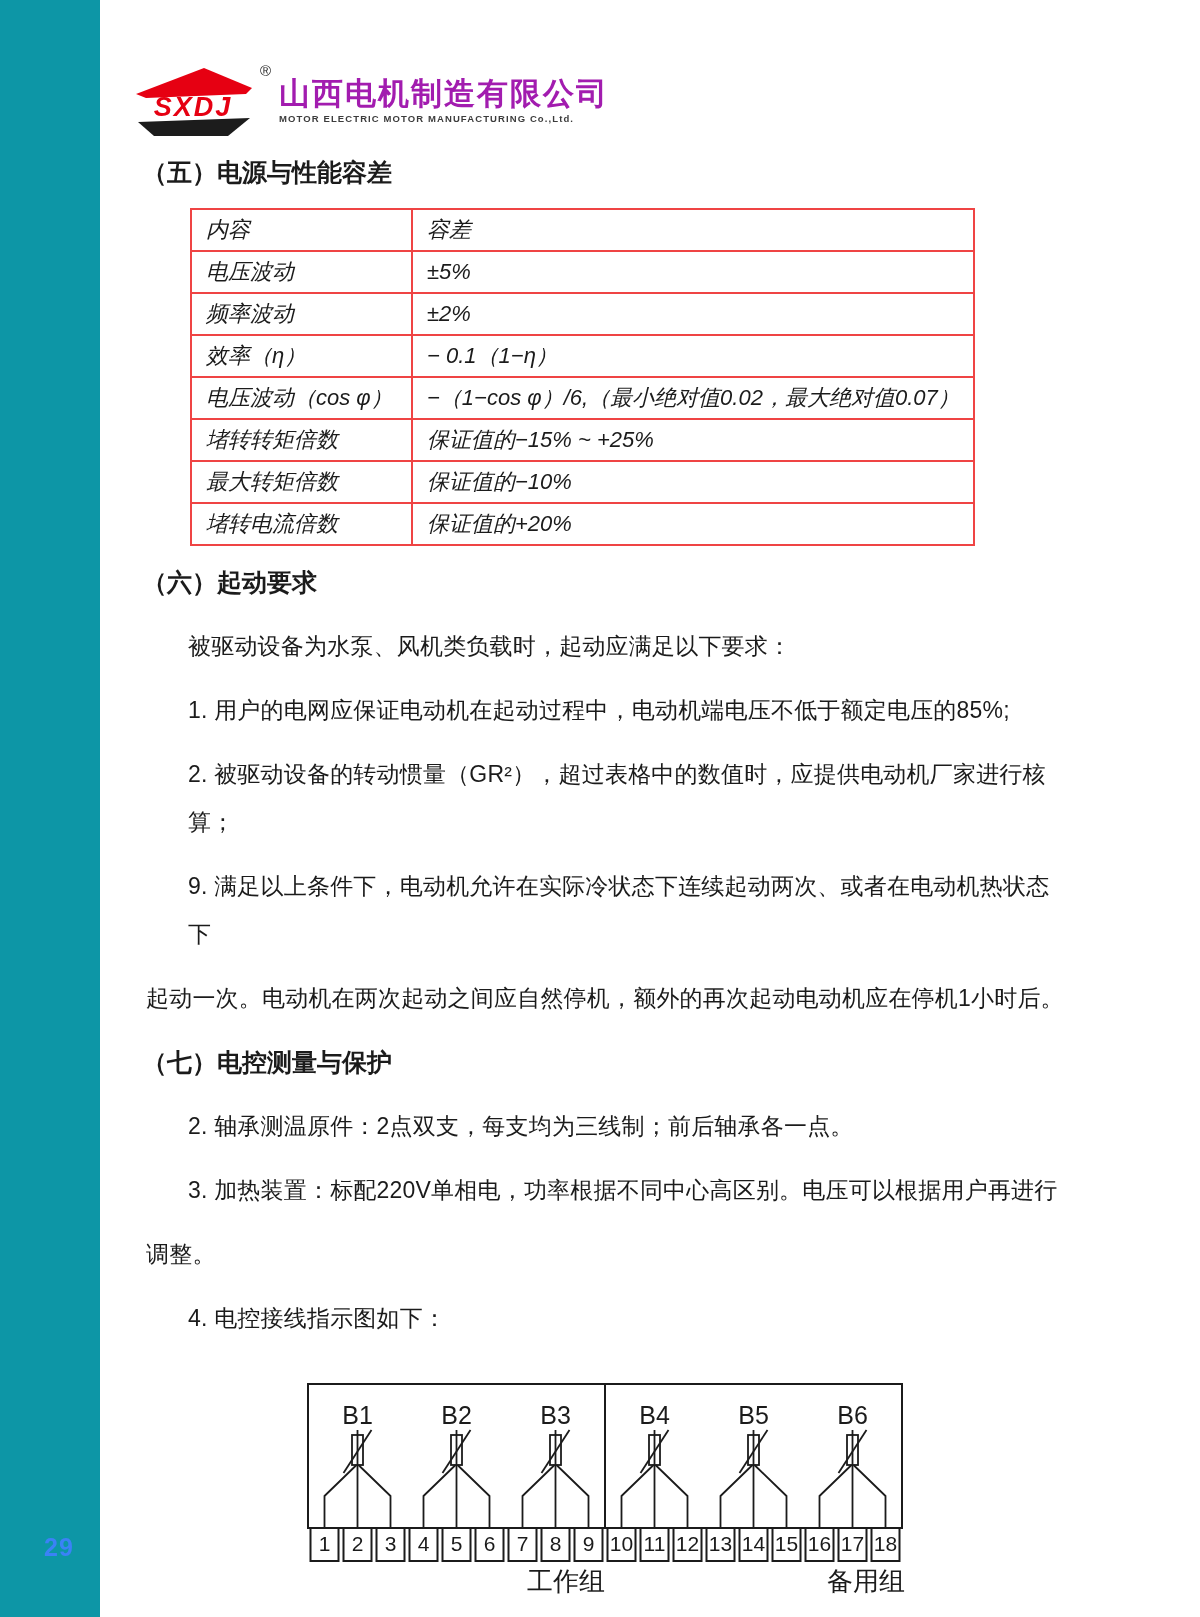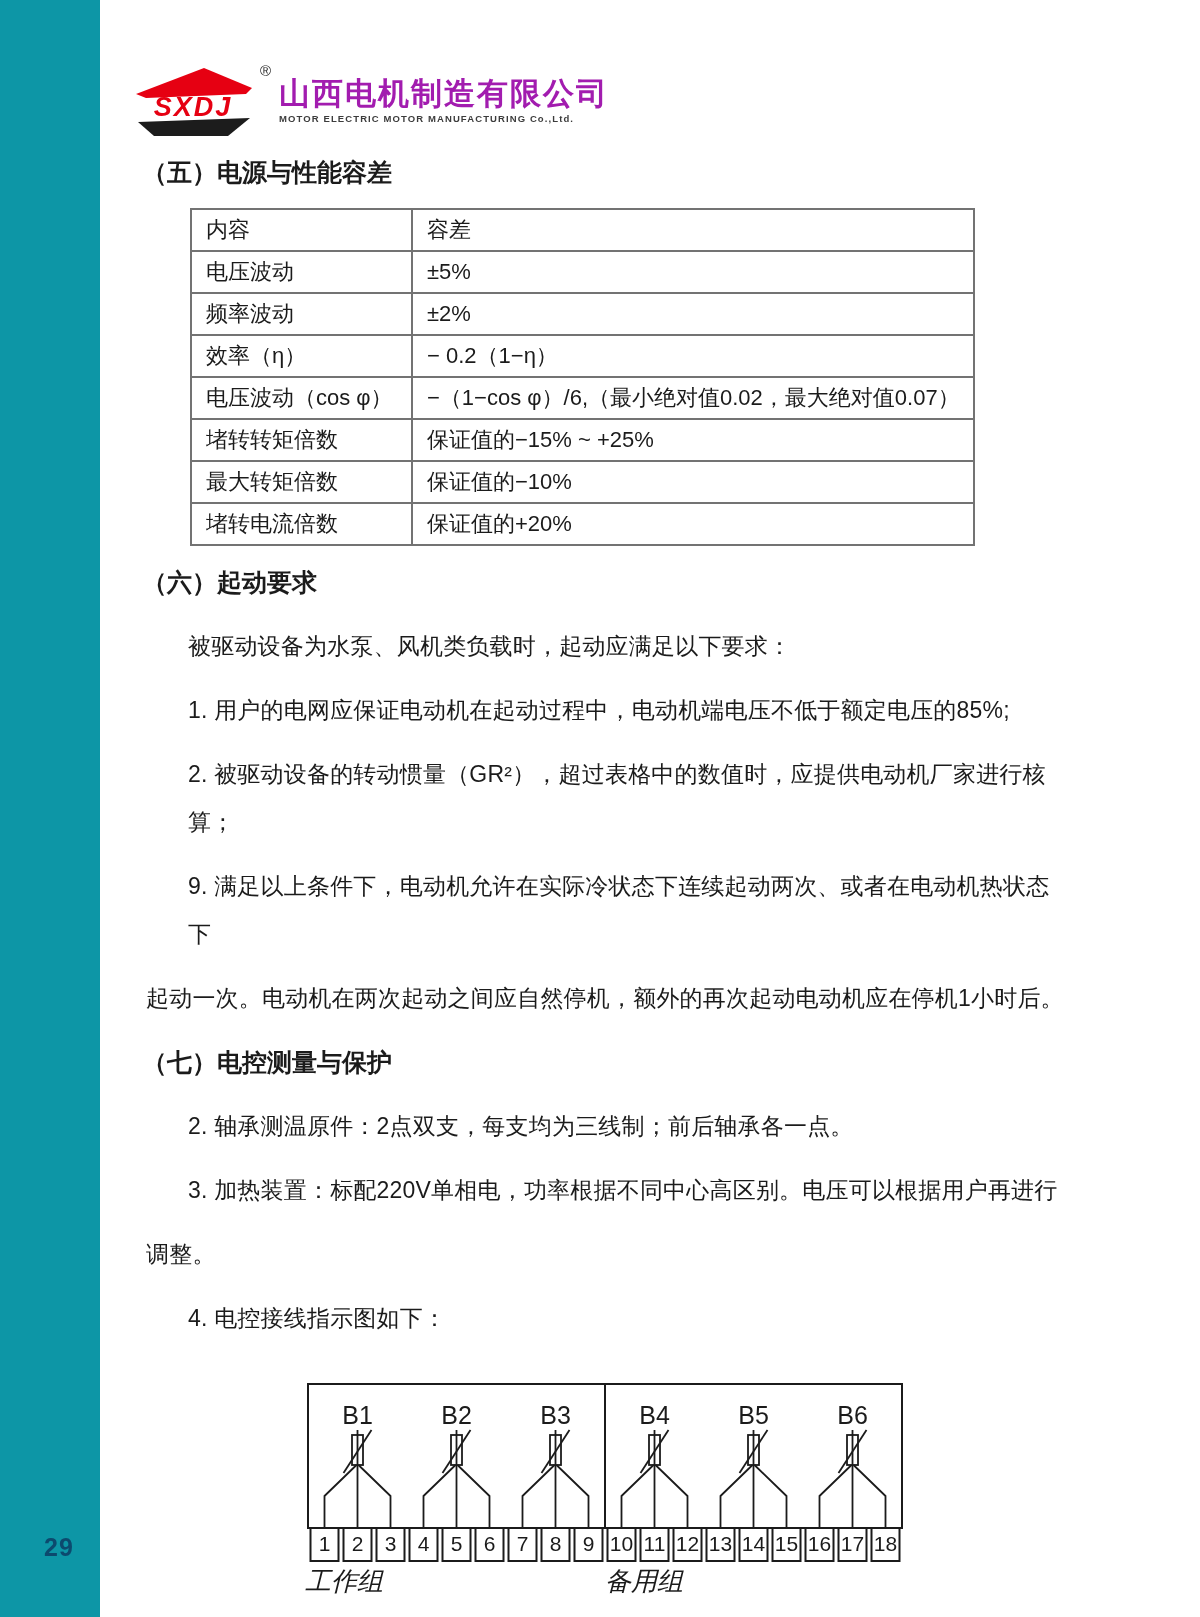--- a/index.html
+++ b/index.html
@@ -4,51 +4,51 @@
 <style>
   html,body{margin:0;padding:0;background:#e8e8e8;}
   .page{
     position:relative;width:1200px;height:1617px;background:#ffffff;
     font-family:"Liberation Sans",sans-serif;color:#1b1b1b;overflow:hidden;
     margin:0 auto;
   }
   .accent-bar{position:absolute;left:0;top:0;width:100px;height:1617px;background:#0d96a6;}
   .page-num{
     position:absolute;left:0;top:1533px;width:118px;text-align:center;
-    color:#0c4a6e;font-size:25px;font-weight:bold;letter-spacing:1px;
+    color:#3b82f6;font-size:25px;font-weight:bold;letter-spacing:1px;
   }
   .content{position:absolute;left:130px;top:0;width:950px;}
 
   
   .hdr{margin-top:64px;height:78px;display:flex;align-items:flex-start;position:relative;}
   .logo-mark{width:128px;height:78px;flex:0 0 auto;}
   .reg-mark{font-size:15px;color:#2a2a2a;margin:0 2px 0 2px;line-height:14px;}
   .co-names{margin-left:6px;padding-top:14px;}
   .co-cn{font-size:31px;font-weight:bold;letter-spacing:2px;color:#a21caf;line-height:32px;}
   .co-en{font-size:9.5px;font-weight:bold;letter-spacing:1.1px;color:#3c3c3c;margin-top:3px;}
 
   h2.sec{font-size:25px;font-weight:bold;margin:12px;line-height:48px;}
   h2.sec-five{margin-top:6px;}
 
   table.tol{
     border-collapse:collapse;margin:8px 0 0 60px;table-layout:fixed;width:785px;
   }
   table.tol td{
-    border:2px solid #737373;height:40px;font-size:22px;padding:0 6px 0 14px;
-    white-space:nowrap;overflow:hidden;
+    border:2px solid #ef4444;height:40px;font-size:22px;padding:0 6px 0 14px;
+    white-space:nowrap;overflow:hidden;font-style:italic;
   }
   td.c1{width:199px;}
 
   p.ln{font-size:23px;line-height:48px;margin:16px;letter-spacing:0.2px;}
   p.ind{padding-left:42px;}
 
   .diagram-wrap{margin-left:175px;width:600px;}
   svg.diag{display:block;margin-top:36px;}
   .grp-row{display:flex;width:600px;height:34px;}
-  .grp-row div{width:300px;text-align:left;font-size:26px;line-height:34px;font-style:italic;}
+  .grp-row div{width:300px;text-align:right;font-size:26px;line-height:34px;}
   .diag-caption{margin-top:14px;text-align:center;font-size:33px;width:600px;}
 </style>
 </head>
 <body>
 
 <div class="page">
 
   <div class="accent-bar"></div>
   <div class="page-num">29</div>
 
@@ -78,21 +78,21 @@
         <tr>
           <td class="c1">电压波动</td>
           <td>±5%</td>
         </tr>
         <tr>
           <td class="c1">频率波动</td>
           <td>±2%</td>
         </tr>
         <tr>
           <td class="c1">效率（η）</td>
-          <td>− 0.2（1−η）</td>
+          <td>− 0.1（1−η）</td>
         </tr>
         <tr>
           <td class="c1">电压波动（cos φ）</td>
           <td>−（1−cos φ）/6,（最小绝对值0.02，最大绝对值0.07）</td>
         </tr>
         <tr>
           <td class="c1">堵转转矩倍数</td>
           <td>保证值的−15% ~ +25%</td>
         </tr>
         <tr>

